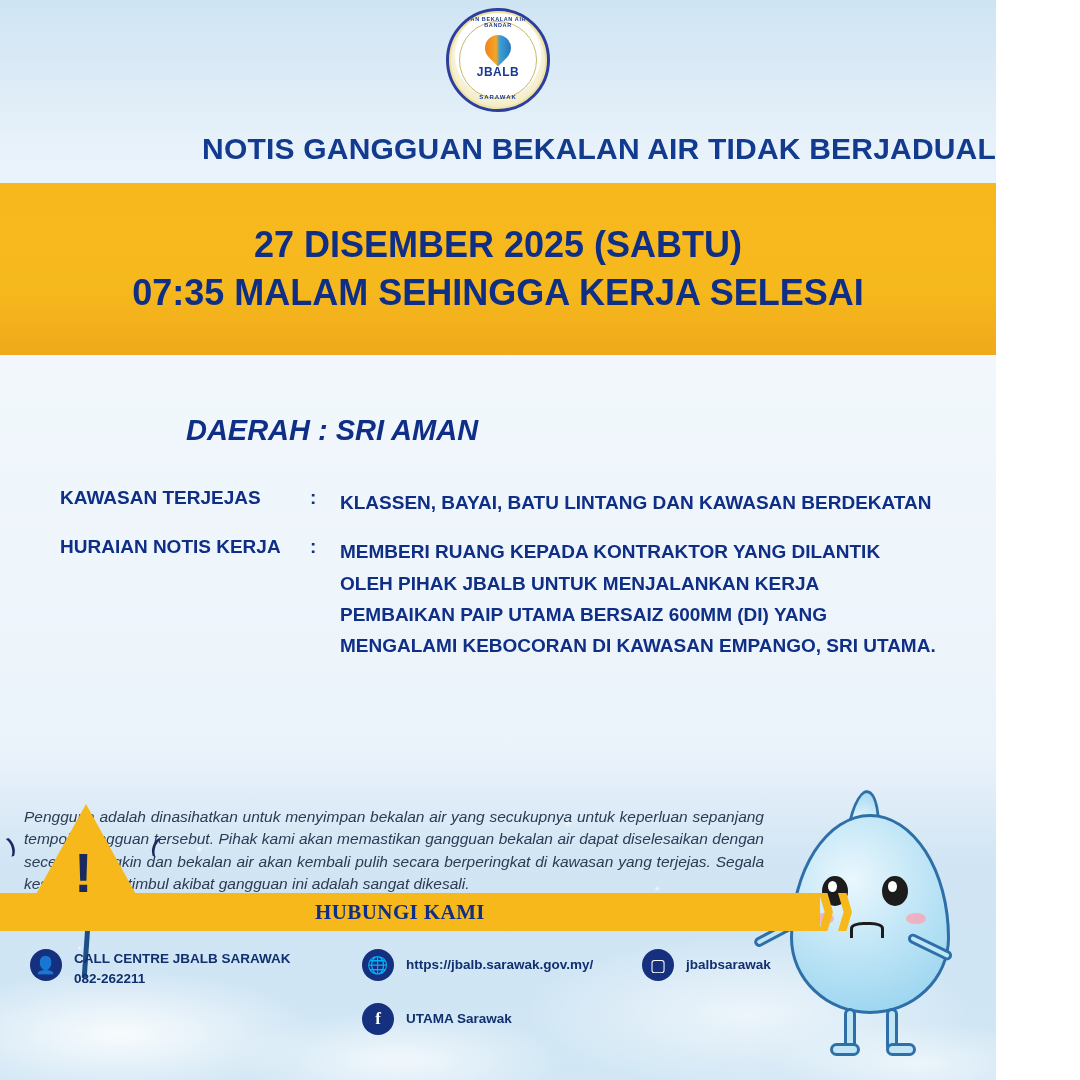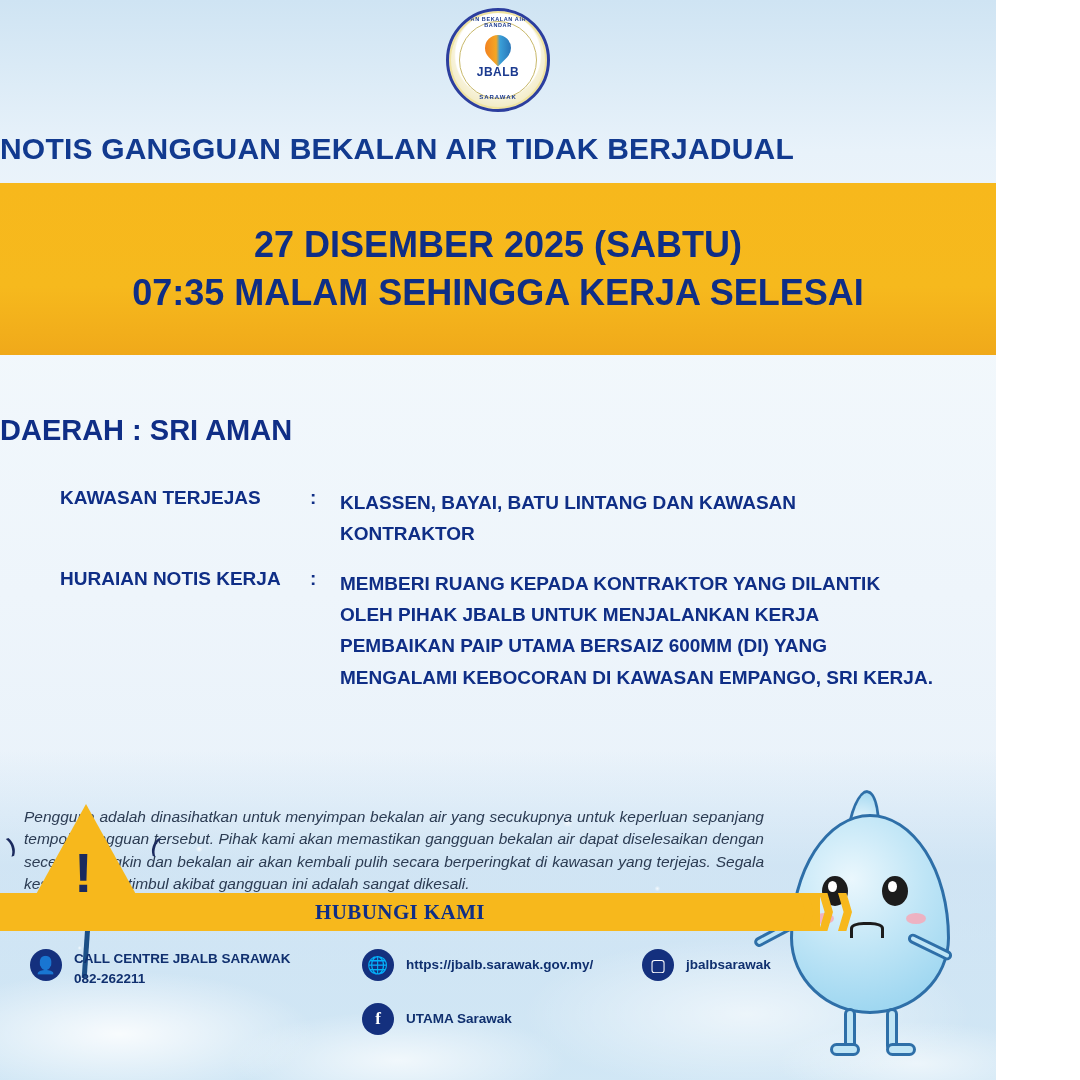--- a/index.html
+++ b/index.html
@@ -70,21 +70,21 @@
   }
   .logo-arc {
     position: absolute; left: 0; right: 0; top: 5px;
     text-align: center; font-size: 5.5px; font-weight: bold; color: #1b3a8f;
     letter-spacing: .6px;
   }
 
   
   .notice-title {
     position: absolute; top: 132px; left: 0; right: 0;
-    text-align: left;
+    text-align: right;
     font-size: 30px; font-weight: bold; color: #123a8f;
     letter-spacing: .2px;
   }
   .date-band {
     position: absolute; top: 183px; left: 0; right: 0; height: 172px;
     background: linear-gradient(180deg, #f7b81c 0%, #f6b91d 60%, #f0a91a 100%);
     display: flex; flex-direction: column; align-items: center; justify-content: center;
     gap: 6px;
   }
   .date-line1 { font-size: 36px; font-weight: bold; color: #0f2e86; }
@@ -93,22 +93,22 @@
   
   .region-row {
     position: absolute; top: 400px; left: 0; right: 0;
     display: flex; align-items: flex-start;
   }
   .region-left {
     width: 52%; text-align: center;
     font-size: 30px; font-weight: bold; color: #0f2e86;
   }
   .region-right {
-    width: 48%; text-align: left; padding-top: 14px;
-    font-size: 29px; font-weight: bold; color: #0f2e86;
+    width: 48%; text-align: right; padding-top: 14px;
+    font-size: 29px; font-weight: bold; color: #0f2e86; font-style: italic;
   }
 
   
   .details { position: absolute; top: 487px; left: 60px; right: 60px; }
   .row { display: flex; margin-bottom: 18px; }
   .row-label {
     font-size: 19px; font-weight: bold; color: #0f2e86;
     white-space: nowrap;
   }
   .lab1 { width: 250px; }
@@ -268,33 +268,33 @@
     <div class="region-right">DAERAH : SRI AMAN</div>
   </div>
 
   <div class="details">
 
     <div class="row">
       <div class="row-label lab1">KAWASAN TERJEJAS</div>
       <div class="colon">:</div>
       <div class="row-value">
         <span>KLASSEN, BAYAI, BATU LINTANG DAN KAWASAN</span>
-        <span>KONTRAKTOR</span>
+        <span>BERDEKATAN</span>
       </div>
     </div>
 
     <div class="row">
       <div class="row-label lab2">HURAIAN NOTIS KERJA</div>
       <div class="colon">:</div>
       <div class="row-value">
         <span class="justify" style="text-align:justify;text-align-last:justify">MEMBERI RUANG KEPADA KONTRAKTOR YANG</span>
         <span class="justify" style="text-align:justify;text-align-last:justify">DILANTIK OLEH PIHAK JBALB UNTUK MENJALANKAN</span>
         <span>KERJA PEMBAIKAN PAIP UTAMA BERSAIZ 600MM (DI)</span>
         <span class="justify" style="text-align:justify;text-align-last:justify">YANG MENGALAMI KEBOCORAN DI KAWASAN</span>
-        <span>EMPANGO, SRI KERJA.</span>
+        <span>EMPANGO, SRI UTAMA.</span>
       </div>
     </div>
   </div>
 
   <div class="advisory">Pengguna adalah dinasihatkan untuk menyimpan bekalan air yang secukupnya untuk keperluan sepanjang tempoh gangguan tersebut. Pihak kami akan memastikan gangguan bekalan air dapat diselesaikan dengan secepat mungkin dan bekalan air akan kembali pulih secara berperingkat di kawasan yang terjejas. Segala kesulitan yang timbul akibat gangguan ini adalah sangat dikesali.</div>
 
   <div class="warn">
     <div class="warn-tri"></div>
     <div class="warn-bang">!</div>
     <div class="warn-pole"></div>

